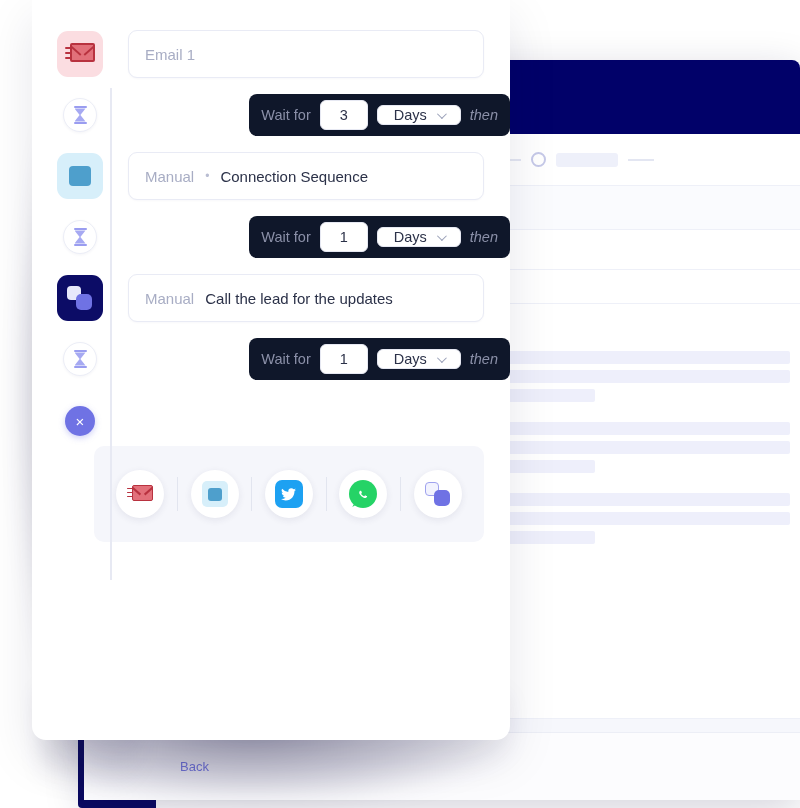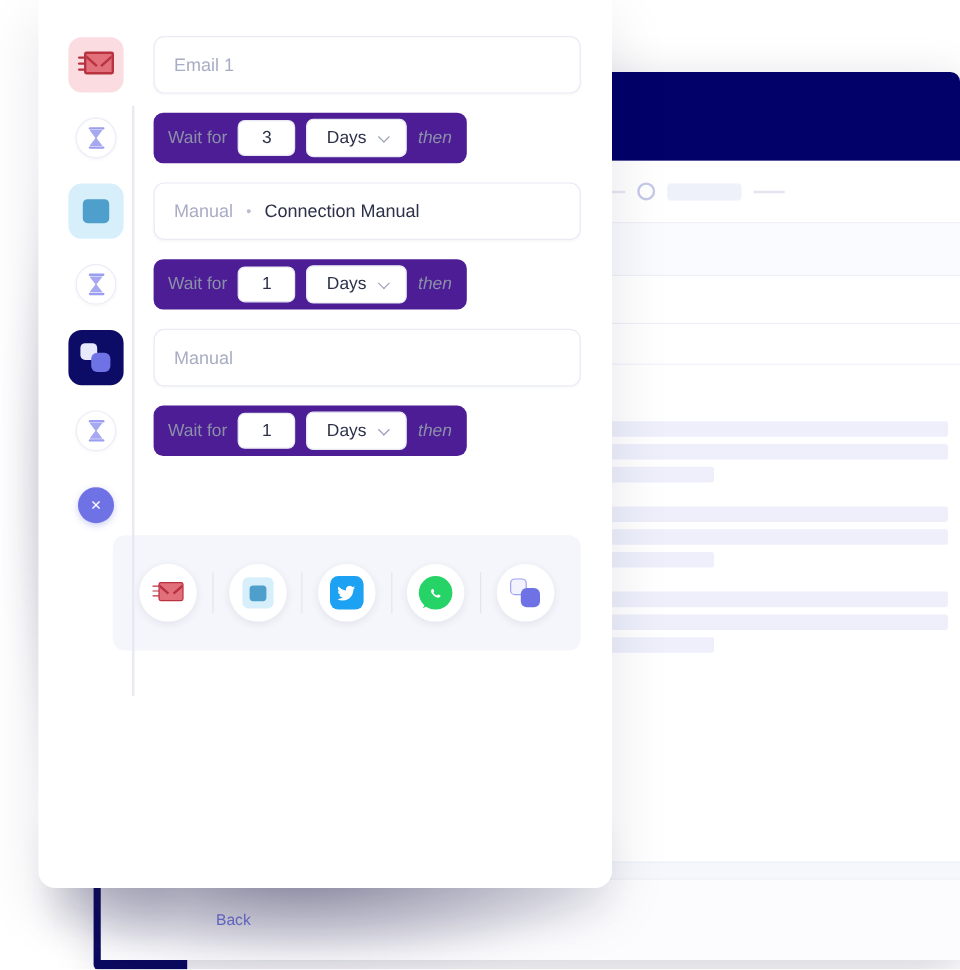--- a/index.html
+++ b/index.html
@@ -225,20 +225,21 @@
     background: #e7e9f3;
     z-index: 0;
   }
 
   .row {
     position: relative;
     display: flex;
     align-items: center;
     z-index: 1;
     margin-bottom: 0;
+    justify-content: space-between;
   }
 
   .node {
     width: 96px;
     min-width: 96px;
     display: flex;
     justify-content: center;
     align-items: center;
   }
 
@@ -338,38 +339,38 @@
     gap: 11px;
     box-shadow: 0 1px 2px rgba(40,40,90,0.03);
   }
   .ab-kind { font-size: 15px; color: #a8adc4; }
   .ab-sep { font-size: 12px; color: #b9bdd2; }
   .ab-text { font-size: 15px; color: #2b3148; }
 
   
   .wait-pill {
     height: 42px;
-    background: #4c1d95;
+    background: #0f172a;
     border-radius: 8px;
     display: flex;
     align-items: center;
     padding: 0 12px;
     gap: 9px;
   }
   .wait-label { font-size: 14.5px; color: #8b90a8; }
   .wait-num {
     width: 48px; height: 30px;
     background: #ffffff;
     border: 1px solid #e6e8f2;
     border-radius: 6px;
     display: flex; align-items: center; justify-content: center;
     font-size: 14.5px; color: #2b3148;
   }
   .wait-unit {
-    height: 32px;
+    height: 20px;
     min-width: 84px;
     background: #ffffff;
     border: 1px solid #e6e8f2;
     border-radius: 6px;
     display: flex; align-items: center; justify-content: center;
     gap: 10px;
     padding: 0 10px;
     font-size: 14.5px; color: #2b3148;
   }
   .chev {
@@ -573,21 +574,21 @@
 
       <div class="row">
         <div class="node">
           <div class="tile tile-linkedin">
             <span class="li-sq"></span>
           </div>
         </div>
         <div class="action-bar">
           <span class="ab-kind">Manual</span>
           <span class="ab-sep">•</span>
-          <span class="ab-text">Connection Manual</span>
+          <span class="ab-text">Connection Sequence</span>
         </div>
       </div>
 
       <div class="gap-sm"></div>
 
       <div class="row">
         <div class="node">
           <div class="hg-circle">
             <span class="hg">
                 <i class="cap t"></i>
@@ -614,20 +615,21 @@
         <div class="node">
           <div class="tile tile-other">
             <span class="ov">
                 <i class="sq-a"></i>
                 <i class="sq-b"></i>
               </span>
           </div>
         </div>
         <div class="action-bar">
           <span class="ab-kind">Manual</span>
+          <span class="ab-text">Call the lead for the updates</span>
         </div>
       </div>
 
       <div class="gap-sm"></div>
 
       <div class="row">
         <div class="node">
           <div class="hg-circle">
             <span class="hg">
                 <i class="cap t"></i>

